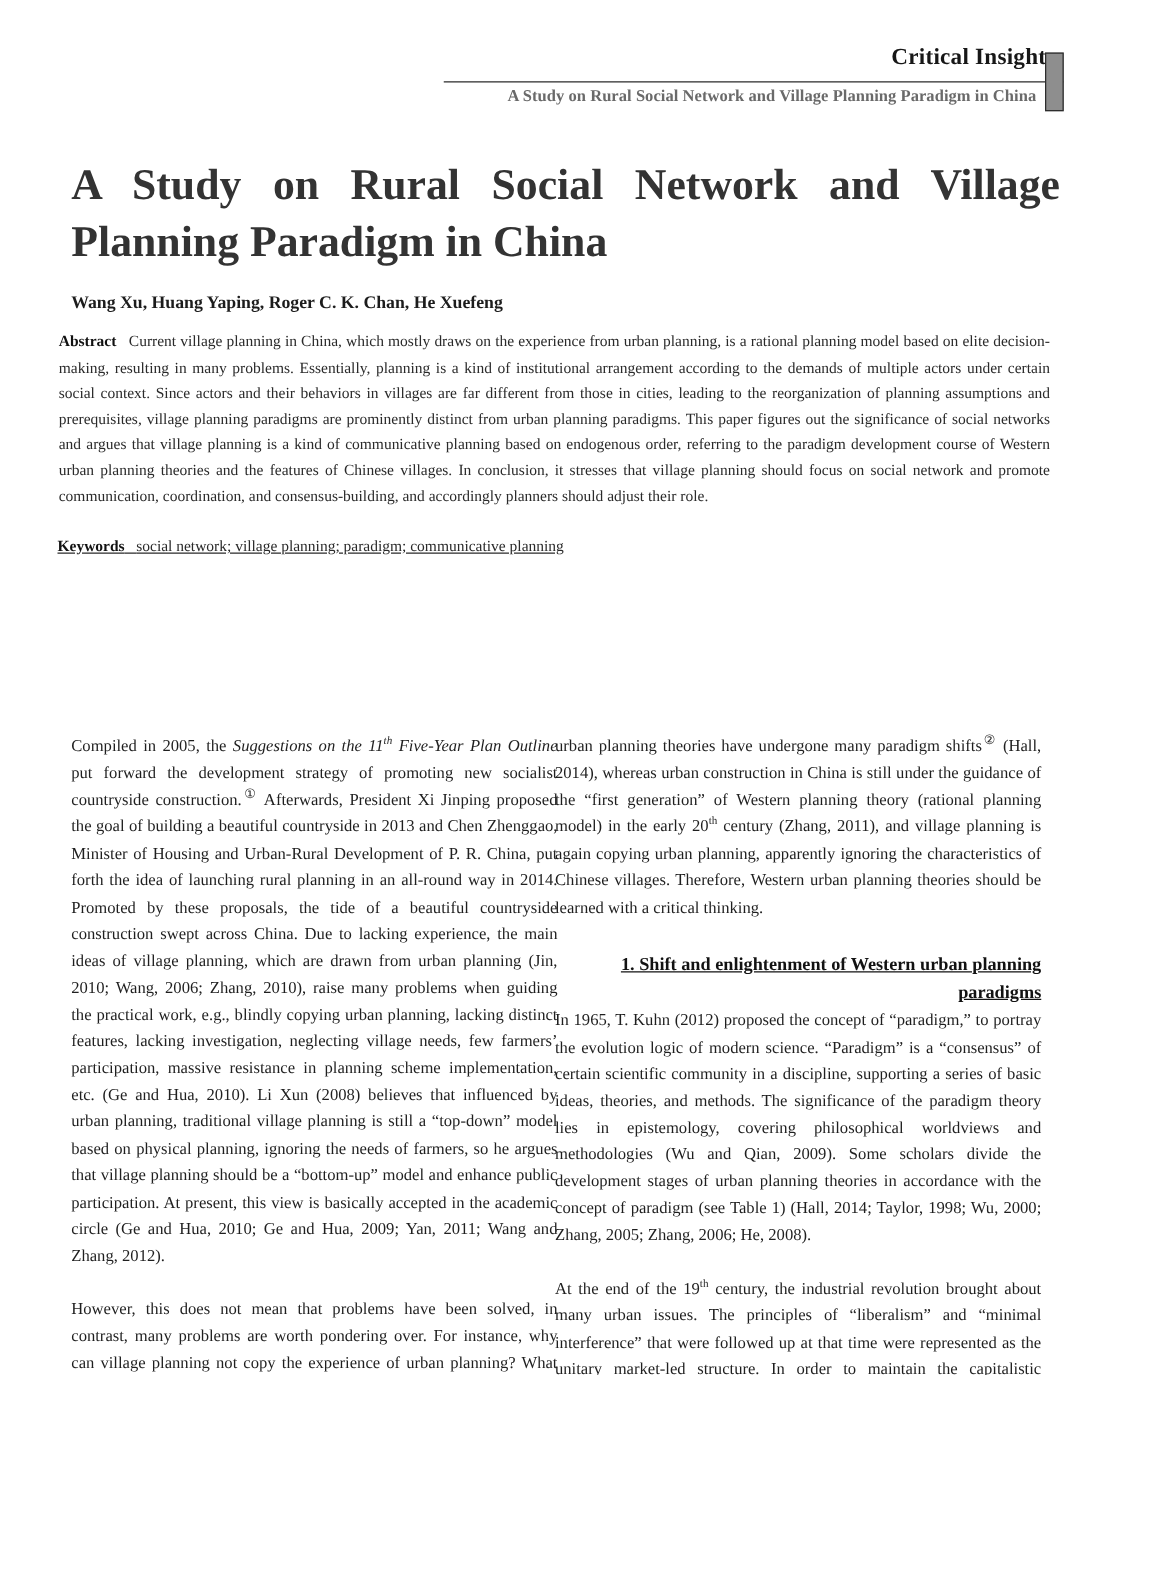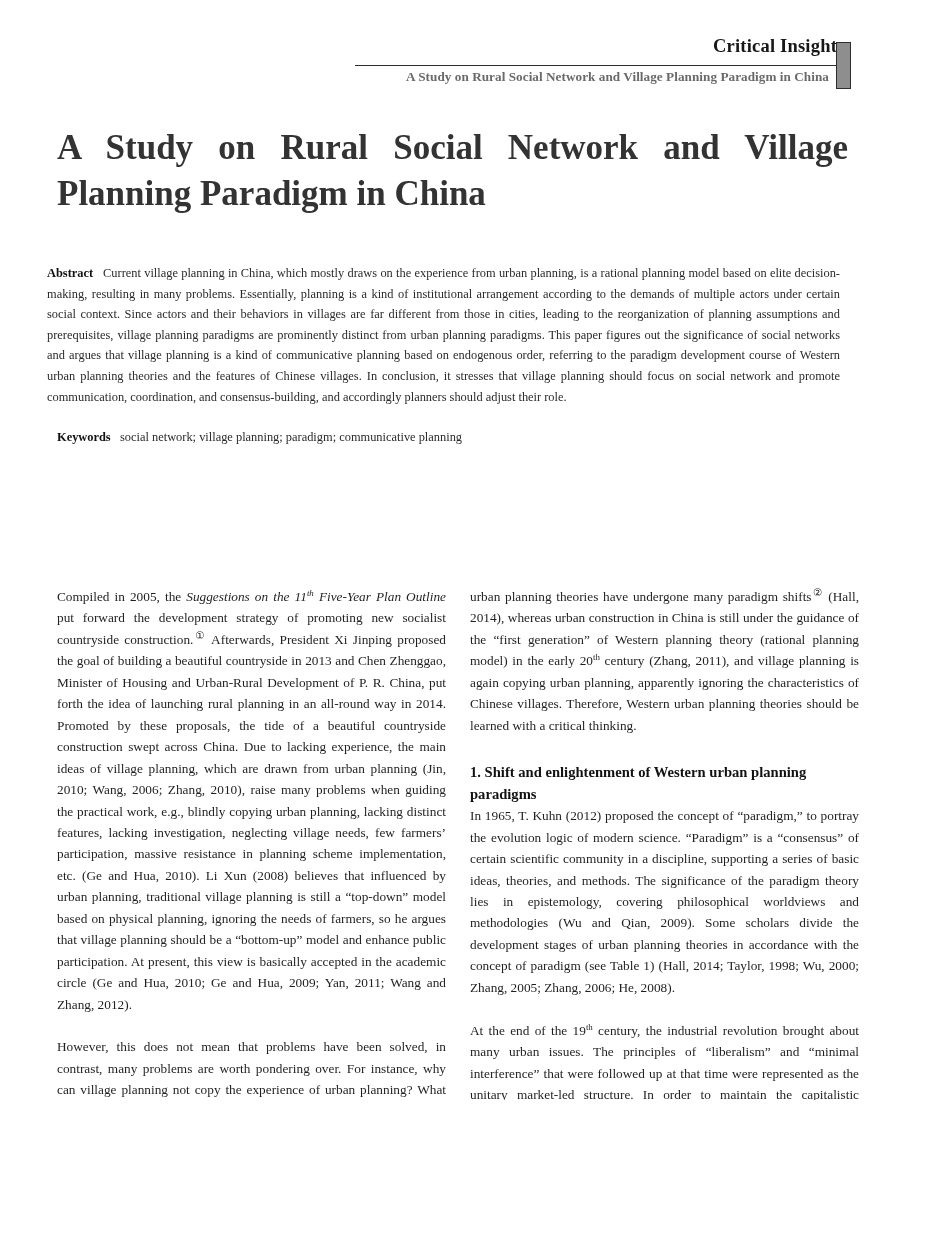--- a/index.html
+++ b/index.html
@@ -102,56 +102,58 @@
     text-align: justify;
     color: #2a2a2a;
   }
   .abstract .lbl,
   .keywords .lbl {
     font-weight: bold;
     color: #111;
   }
   .keywords {
     position: absolute;
-    left: 57px;
+    left: 46px;
     top: 427px;
     width: 793px;
     font-size: 12.4px;
     line-height: 20px;
     color: #2a2a2a;
+    text-decoration: underline;
   }
 
   
   .col {
     position: absolute;
     top: 586px;
     width: 389px;
     font-size: 13.3px;
     line-height: 21.45px;
     text-align: justify;
     color: #1f1f1f;
   }
   .col-left  { left: 57px; }
-  .col-right { left: 470px; }
+  .col-right { left: 444px; }
 
   .col p {
     margin: 0;
     text-indent: 0;
   }
   .col p + p {
     margin-top: 21.4px;
   }
 
   h2.sec {
     font-size: 14.6px;
     line-height: 21.5px;
     font-weight: bold;
     margin: 26px 0 0 0;
     color: #121212;
-    text-align: left;
+    text-align: right;
+    text-decoration: underline;
   }
   h3.subsec {
     font-size: 13.2px;
     line-height: 20px;
     font-weight: bold;
     margin: 24px 0 0 0;
     color: #121212;
     text-align: left;
   }
   h3.subsec + p { margin-top: 1px; }
@@ -196,20 +198,21 @@
 
   <div class="header-block">
     <div class="header-journal">Critical Insight</div>
     <div class="header-rule"></div>
     <div class="header-running-title">A Study on Rural Social Network and Village Planning Paradigm  in China</div>
     <div class="header-mark"></div>
   </div>
 
   <div class="title">A  Study  on  Rural  Social  Network  and  Village Planning Paradigm  in China</div>
 
+  <div class="authors">Wang Xu, Huang Yaping, Roger C. K. Chan, He Xuefeng</div>
 
   <div class="abstract">
     <span class="lbl">Abstract</span>
     &nbsp;&nbsp;<span>Current village planning in China, which mostly draws on the experience from urban planning, is a rational planning model based on elite decision-making, resulting in many problems. Essentially, planning is a kind of institutional arrangement according to the demands of multiple actors under certain social context. Since actors and their behaviors in villages are far different from those in cities, leading to the reorganization of planning assumptions and prerequisites, village planning paradigms are prominently distinct from urban planning paradigms. This paper figures out the significance of social networks and argues that village planning is a kind of communicative planning based on endogenous order, referring to the paradigm development course of Western urban planning theories and the features of Chinese villages. In conclusion, it stresses that village planning should focus on social network and promote communication, coordination, and consensus-building, and accordingly planners should adjust their role.</span>
   </div>
 
   <div class="keywords">
     <span class="lbl">Keywords</span>
     &nbsp;&nbsp;<span>social network; village planning; paradigm; communicative planning</span>
   </div>

